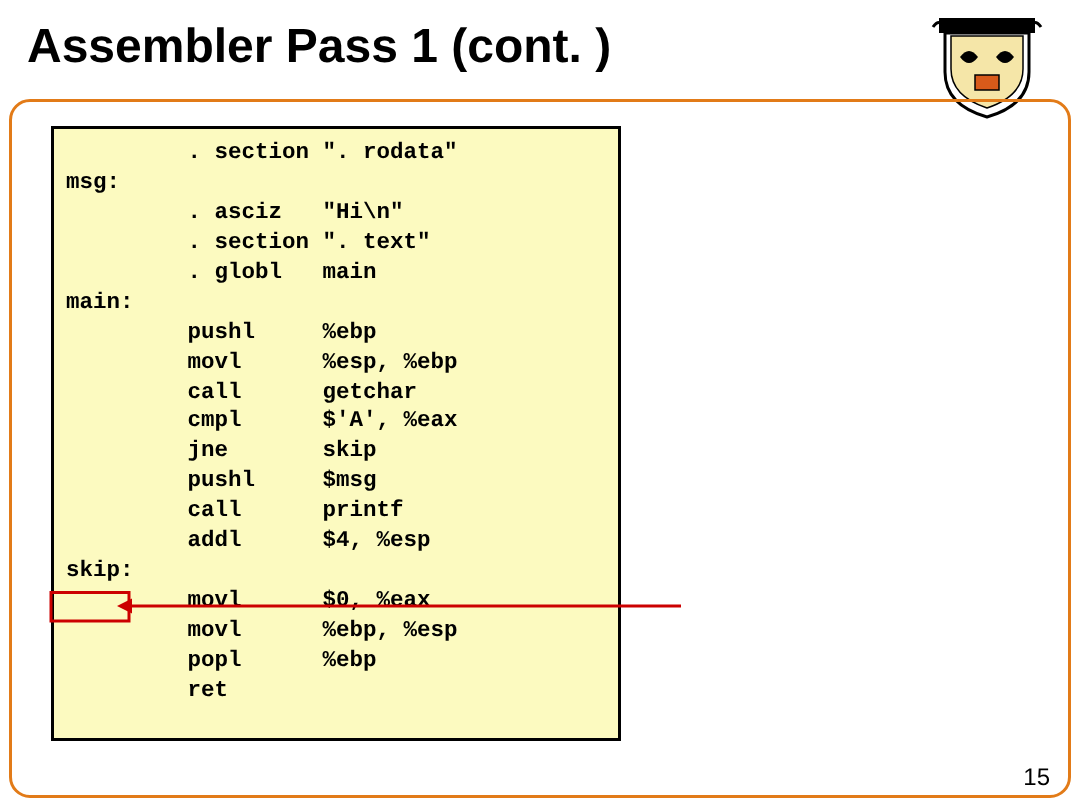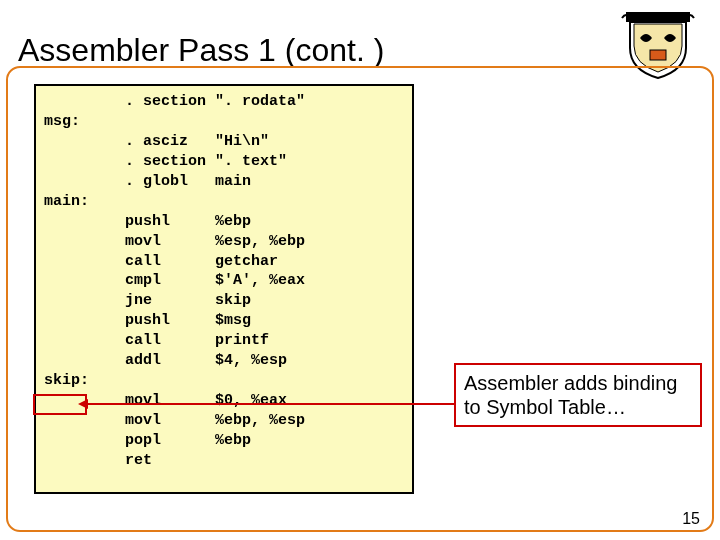--- a/index.html
+++ b/index.html
@@ -24,23 +24,22 @@
     right: 6px;
     bottom: 8px;
     border: 2px solid #e27b18;
     border-radius: 14px;
   }
   .title {
     position: absolute;
     left: 18px;
     top: 12px;
     font-size: 32px;
-    font-weight: normal;
+    font-weight: bold;
     color: #000;
-    margin-top: 20px;
   }
   .crest {
     position: absolute;
     right: 24px;
     top: 8px;
     width: 76px;
     height: 72px;
   }
   .code-box {
     position: absolute;
@@ -150,17 +149,16 @@
 skip:
          movl      $0, %eax
          movl      %ebp, %esp
          popl      %ebp
          ret</div>
   </div>
 
   <div class="skip-hi"></div>
   <div class="arrow"></div>
 
-  <div class="annot-box">Assembler adds binding to Symbol Table…</div>
 
   <div class="page-num">15</div>
 
 </div>
 
 </body></html>

